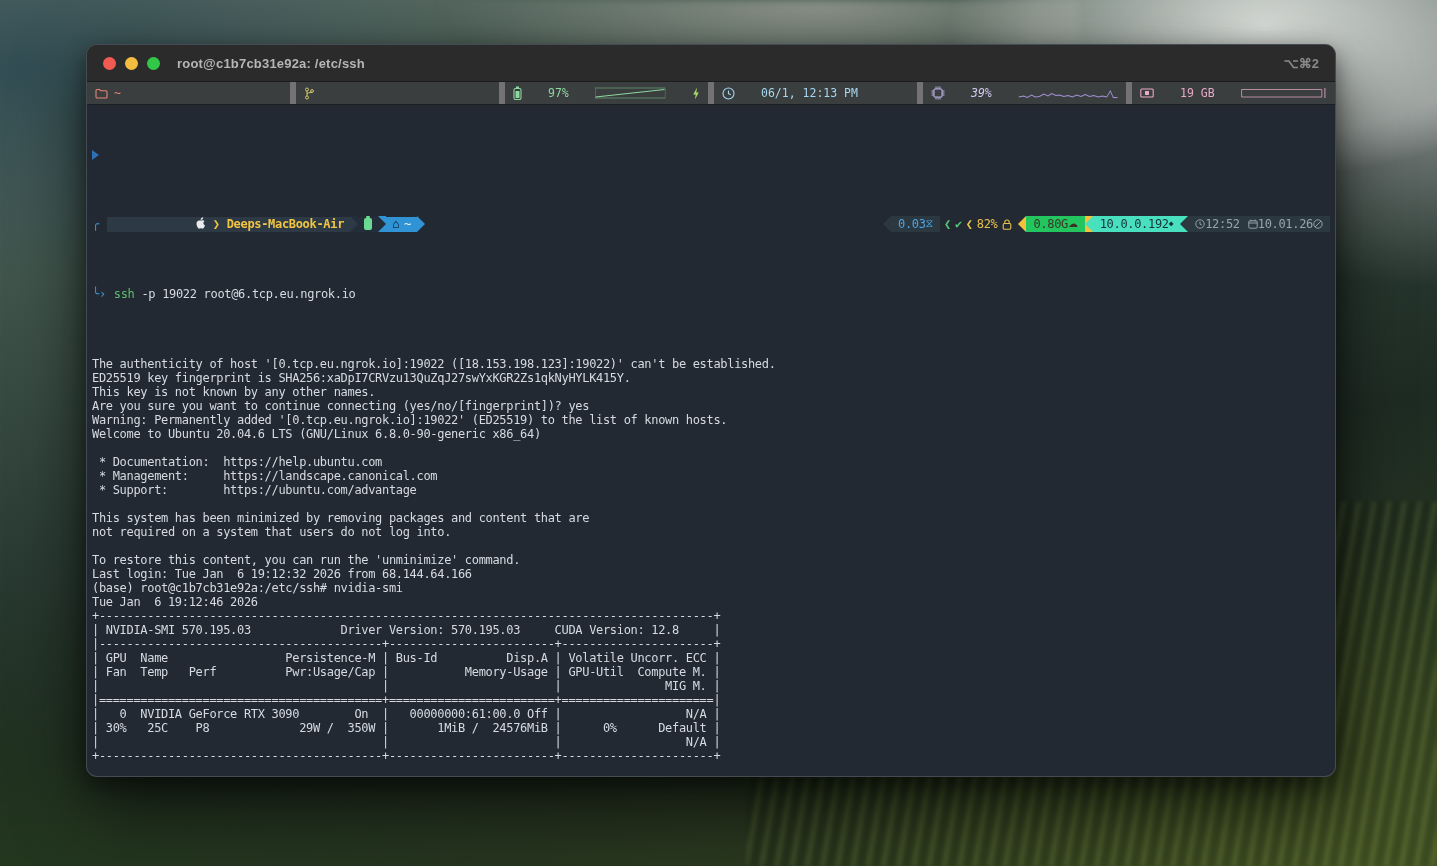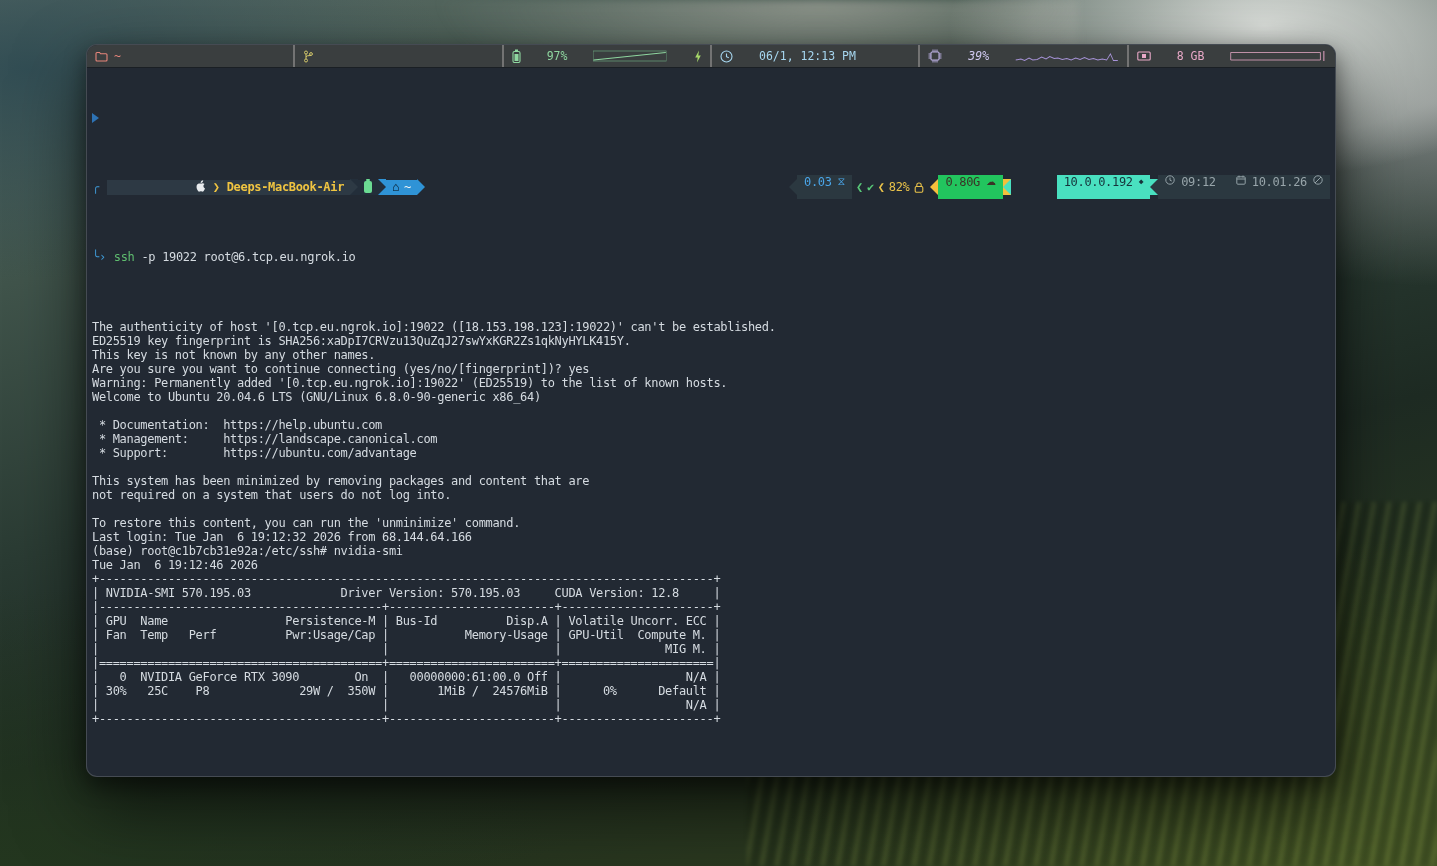--- a/index.html
+++ b/index.html
@@ -48,21 +48,21 @@
   .light.green { background:#33c748; }
   .win-title { color:#b6b6b6; font-size:13px; font-weight:bold; letter-spacing:.2px; }
   .win-shortcut { margin-left:auto; color:#8a8a8a; font-size:13px; font-weight:bold; }
 
   
   .statusbar {
     height:23px; background:#3a3e3f; display:flex; align-items:stretch;
     border-bottom:1px solid #1a1f24; font-size:11.5px;
   }
   .sb-group { flex:1; display:flex; align-items:center; gap:6px; padding:0 8px; min-width:0; }
-  .sb-group + .sb-group { border-left:2px solid #737373;gap:26px; }
+  .sb-group + .sb-group { border-left:6px solid #737373;gap:26px; }
   .sb-cwd { color:#e8857b; }
   .sb-batt-text { color:#8fd7a0; }
   .sb-clock-text { color:#a6d6ef; }
   .sb-cpu-text { color:#cfc8ef;font-style:italic; }
   .sb-ram-text { color:#e9a9c8; }
   .sb-spark { flex:1; height:14px; }
   .sb-icon { flex:none; display:inline-flex; }
 
   
   .term {
@@ -92,24 +92,24 @@
   .arr-r3 { border-left:8px solid #2f93d6; }
   .host { color:#f0c541; font-weight:bold; }
   .sep-yellow { color:#f0c541; font-weight:bold; padding:0 2px; }
   .home-icon { color:#10344e; font-size:12px; }
   .home-tilde { color:#eef3f5; }
   .batt-glyph { width:8px; height:12px; background:#6bdb93; border-radius:2px; position:relative; }
   .batt-glyph::before { content:""; position:absolute; top:-2px; left:2px; width:4px; height:2px; background:#6bdb93; border-radius:1px; }
 
   
   .rpl { margin-left:auto; display:flex; align-items:center; height:16px; }
-  .rseg { display:flex; align-items:flex-start; height:24px; padding:0 7px; gap:6px; }
+  .rseg { display:flex; align-items:center; height:16px; padding:0 7px; }
   .rseg-dark { background:#2b3840; }
   .rseg-yellow { background:#22c55e; color:#3a3326; }
-  .rseg-teal { background:#49e0c0; color:#16323a;margin-left:46px; }
+  .rseg-teal { background:#49e0c0; color:#16323a; }
   .larr { width:0; height:0; border-top:8px solid transparent; border-bottom:8px solid transparent; }
   .larr-dark { border-right:8px solid #2b3840; }
   .larr-yellow { border-right:8px solid #f5c03c; }
   .larr-teal { border-right:8px solid #49e0c0; background:#f5c03c; }
   .larr-dark2 { border-right:8px solid #2b3840; background:#49e0c0; }
   .load-text { color:#4aa5e8; }
   .hourglass { color:#4aa5e8; font-size:11px; }
   .thin-sep-green { color:#58c878; padding:0 4px; font-weight:bold; }
   .thin-sep-yellow { color:#e9c24a; padding:0 4px; font-weight:bold; }
   .check { color:#58c878; }
@@ -118,20 +118,29 @@
   .gap8 { width:8px; }
 </style>
 </head>
 <body>
 
 <div class="vineyard"></div>
 <div class="fog2"></div>
 
 <div class="window">
 
+  <div class="titlebar">
+    <div class="lights">
+      <div class="light red"></div>
+      <div class="light yellow"></div>
+      <div class="light green"></div>
+    </div>
+    <div class="win-title">root@c1b7cb31e92a: /etc/ssh</div>
+    <div class="win-shortcut">⌥⌘2</div>
+  </div>
 
   <div class="statusbar">
     <div class="sb-group">
       <span class="sb-icon">
         <svg width="13" height="11" viewBox="0 0 13 11">
             <path d="M1 2.5 Q1 1.5 2 1.5 L4.5 1.5 L5.6 2.8 L11 2.8 Q12 2.8 12 3.8 L12 9 Q12 10 11 10 L2 10 Q1 10 1 9 Z" fill="none" stroke="#e8857b" stroke-width="1.1"></path>
           </svg>
       </span>
       <span class="sb-cwd">~</span>
     </div>
@@ -185,21 +194,21 @@
           <path d="M1 11 L8 10 L13 11.5 L19 9 L24 11 L30 10.5 L36 8 L42 10 L47 7.5 L53 9.5 L58 9 L64 10.5 L70 9.5 L76 11 L82 9 L88 10.5 L94 8.5 L100 10.5 L106 9.5 L112 11 L118 10 L124 11 L129 5 L133 11.5 L139 11.5" fill="none" stroke="#a793d8" stroke-width="1.1"></path>
         </svg>
     </div>
     <div class="sb-group">
       <span class="sb-icon">
         <svg width="14" height="12" viewBox="0 0 14 12">
             <rect x="0.8" y="2" width="12.4" height="8" rx="1" fill="none" stroke="#e9a9c8" stroke-width="1.1"></rect>
             <rect x="5" y="4" width="4" height="4" fill="#e9a9c8"></rect>
           </svg>
       </span>
-      <span class="sb-ram-text">8 GB</span>
+      <span class="sb-ram-text">19 GB</span>
       <svg class="sb-spark" viewBox="0 0 140 14" preserveAspectRatio="none">
           <path d="M1 3.5 L131 3.5 L131 11 M1 3.5 L1 11 L131 11" fill="none" stroke="#e9a9c8" stroke-width="1" opacity="0.9"></path>
           <path d="M136 2 L136 12" stroke="#e9a9c8" stroke-width="1.4"></path>
         </svg>
     </div>
   </div>
 
   <div class="term">
 
     <div class="row">
@@ -260,21 +269,21 @@
           <span style="font-size:8px;">◆</span>
         </span>
         <span class="larr larr-dark2"></span>
         <span class="rseg rseg-dark time-text">
           <span style="display:inline-flex;">
             <svg width="10" height="10" viewBox="0 0 10 10">
                 <circle cx="5" cy="5" r="4.2" fill="none" stroke="#93a1a6" stroke-width="1"></circle>
                 <path d="M5 2.6 L5 5.2 L6.8 6" fill="none" stroke="#93a1a6" stroke-width="1"></path>
               </svg>
           </span>
-          <span>09:12</span>
+          <span>12:52</span>
           <span class="gap8"></span>
           <span style="display:inline-flex;">
             <svg width="10" height="10" viewBox="0 0 10 10">
                 <rect x="0.8" y="1.8" width="8.4" height="7.4" rx="1" fill="none" stroke="#93a1a6" stroke-width="1"></rect>
                 <path d="M3 0.6 V2.6 M7 0.6 V2.6 M0.8 4 H9.2" stroke="#93a1a6" stroke-width="1"></path>
               </svg>
           </span>
           <span>10.01.26</span>
           <span style="display:inline-flex;">
             <svg width="10" height="10" viewBox="0 0 10 10">

